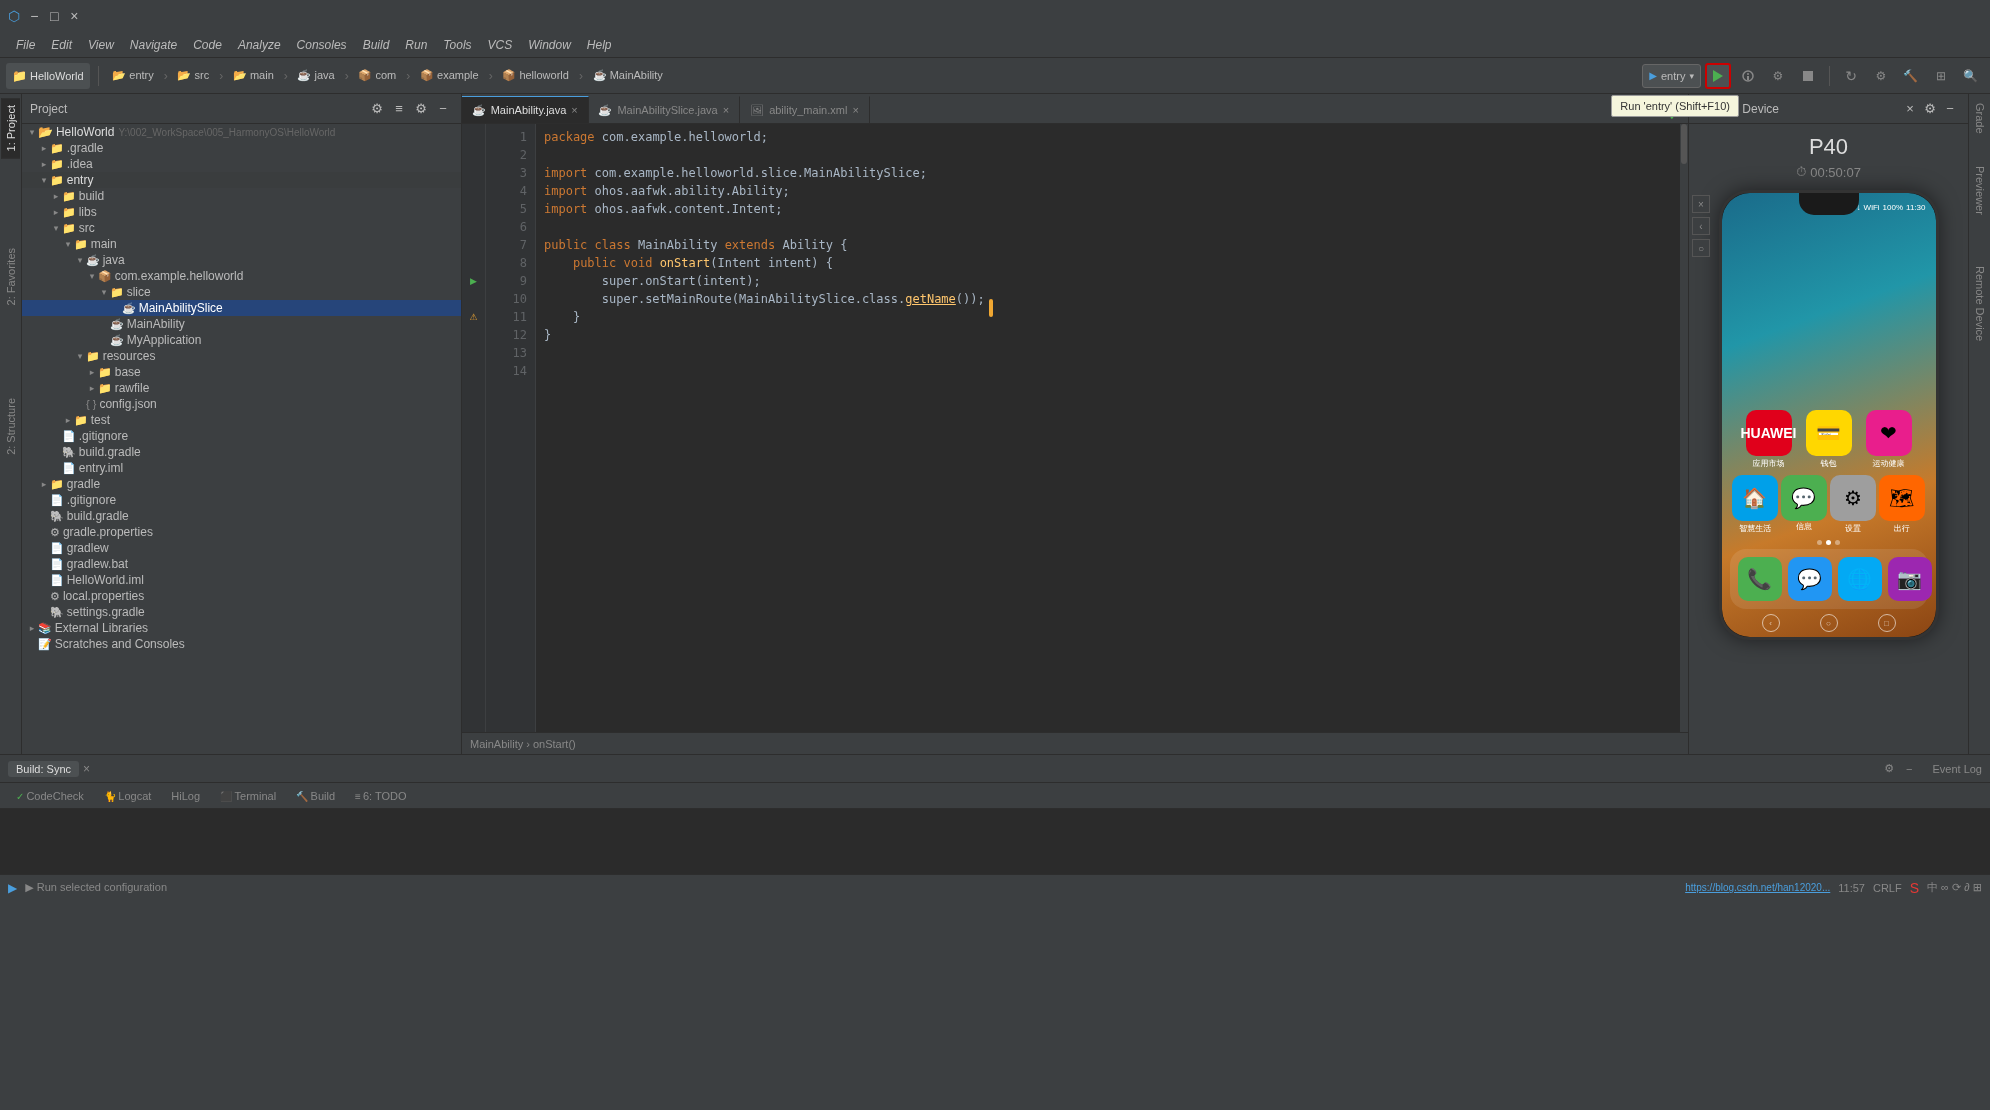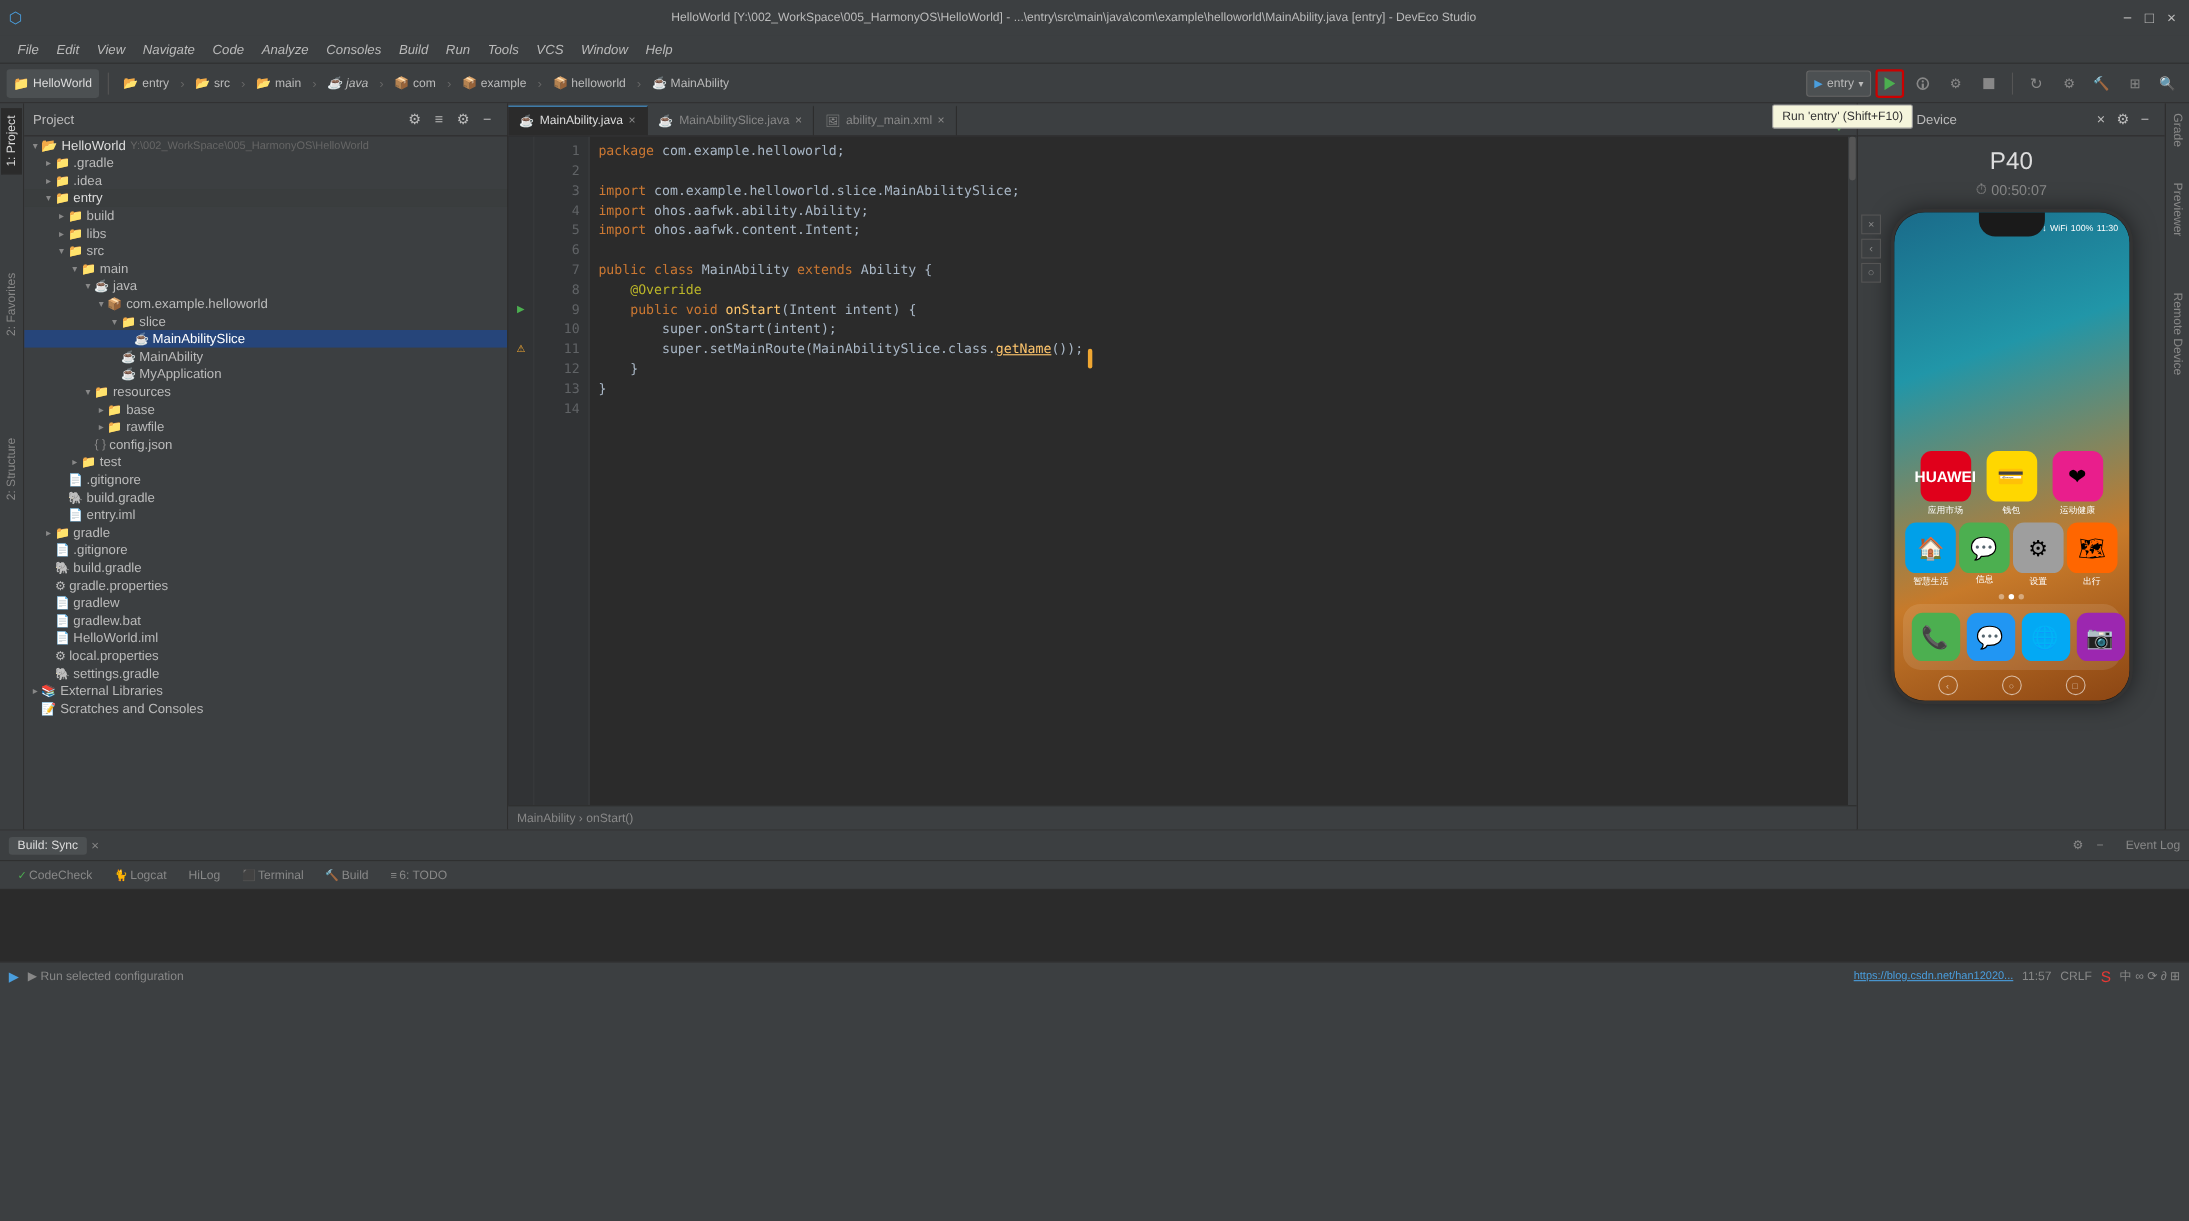--- a/index.html
+++ b/index.html
@@ -107,21 +107,20 @@
     .code-scroll-indicator { width: 8px; background: #3c3f41; position: relative; }
     .scroll-thumb { position: absolute; top: 0; width: 6px; left: 1px; height: 40px; background: #555; border-radius: 3px; }
   </style>
 </head>
 <body>
 
 <div class="outer-wrapper">
 
   <div class="title-bar">
     <span style="margin-right:6px; color:#4a9edd; font-size:14px;">⬡</span>
-    <span class="title-bar-title">HelloWorld [Y:\002_WorkSpace\005_HarmonyOS\HelloWorld] - ...\entry\src\main\java\com\example\helloworld\MainAbility.java [entry] - DevEco Studio</span>
     <div class="title-bar-controls">
       <button class="title-bar-btn">−</button>
       <button class="title-bar-btn">□</button>
       <button class="title-bar-btn close">×</button>
     </div>
   </div>
 
   <div class="menu-bar">
     <div class="menu-item">File</div>
     <div class="menu-item">Edit</div>
@@ -145,21 +144,21 @@
       <span style="color:#ddd;">HelloWorld</span>
     </div>
     <div class="toolbar-separator"></div>
 
     <div class="toolbar-btn" style="color:#bbb; font-size:11px;">📂 entry</div>
     <span style="color:#666;">›</span>
     <div class="toolbar-btn" style="color:#bbb; font-size:11px;">📂 src</div>
     <span style="color:#666;">›</span>
     <div class="toolbar-btn" style="color:#bbb; font-size:11px;">📂 main</div>
     <span style="color:#666;">›</span>
-    <div class="toolbar-btn" style="color:#bbb; font-size:11px;font-style:italic;">☕ java</div>
+    <div class="toolbar-btn" style="color:#bbb; font-size:11px;">☕ java</div>
     <span style="color:#666;">›</span>
     <div class="toolbar-btn" style="color:#bbb; font-size:11px;">📦 com</div>
     <span style="color:#666;">›</span>
     <div class="toolbar-btn" style="color:#bbb; font-size:11px;">📦 example</div>
     <span style="color:#666;">›</span>
     <div class="toolbar-btn" style="color:#bbb; font-size:11px;">📦 helloworld</div>
     <span style="color:#666;">›</span>
     <div class="toolbar-btn" style="color:#bbb; font-size:11px;">☕ MainAbility</div>
     <div style="flex:1;"></div>
 
@@ -523,21 +522,20 @@
         </div>
 
         <div class="code-content">
           <div class="code-line"><span class="kw">package</span><span> com.example.helloworld;</span></div>
           <div class="code-line">&nbsp;</div>
           <div class="code-line"><span class="kw">import</span><span> com.example.helloworld.slice.MainAbilitySlice;</span></div>
           <div class="code-line"><span class="kw">import</span><span> ohos.aafwk.ability.Ability;</span></div>
           <div class="code-line"><span class="kw">import</span><span> ohos.aafwk.content.Intent;</span></div>
           <div class="code-line">&nbsp;</div>
           <div class="code-line"><span class="kw">public</span><span> </span><span class="kw">class</span><span> MainAbility </span><span class="kw">extends</span><span> Ability {</span></div>
-          <div class="code-line"><span>    </span><span class="ann">@Override</span></div>
           <div class="code-line"><span>    </span><span class="kw">public</span><span> </span><span class="kw">void</span><span> </span><span style="color:#ffc66d;">onStart</span><span>(Intent intent) {</span></div>
           <div class="code-line"><span>        super.onStart(intent);</span></div>
           <div class="code-line"><span>        super.setMainRoute(MainAbilitySlice.class.</span><span style="color:#ffc66d; text-decoration:underline;">getName</span><span>());</span><span style="position:relative;"><span style="position:absolute; right:-8px; top:0; width:4px; height:18px; background:#f0a732; border-radius:2px;"></span></span></div>
           <div class="code-line"><span>    }</span></div>
           <div class="code-line"><span>}</span></div>
           <div class="code-line">&nbsp;</div>
         </div>
 
         <div class="code-scroll-indicator">
           <div class="scroll-thumb"></div>

